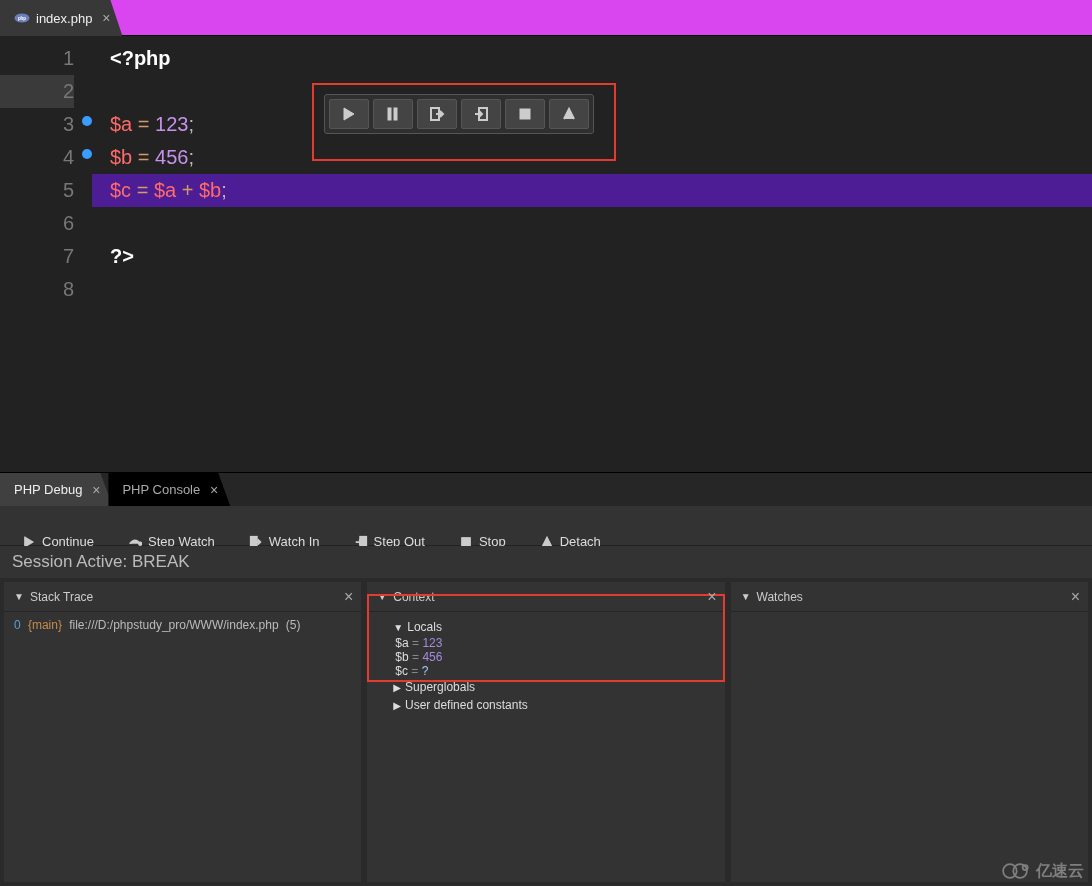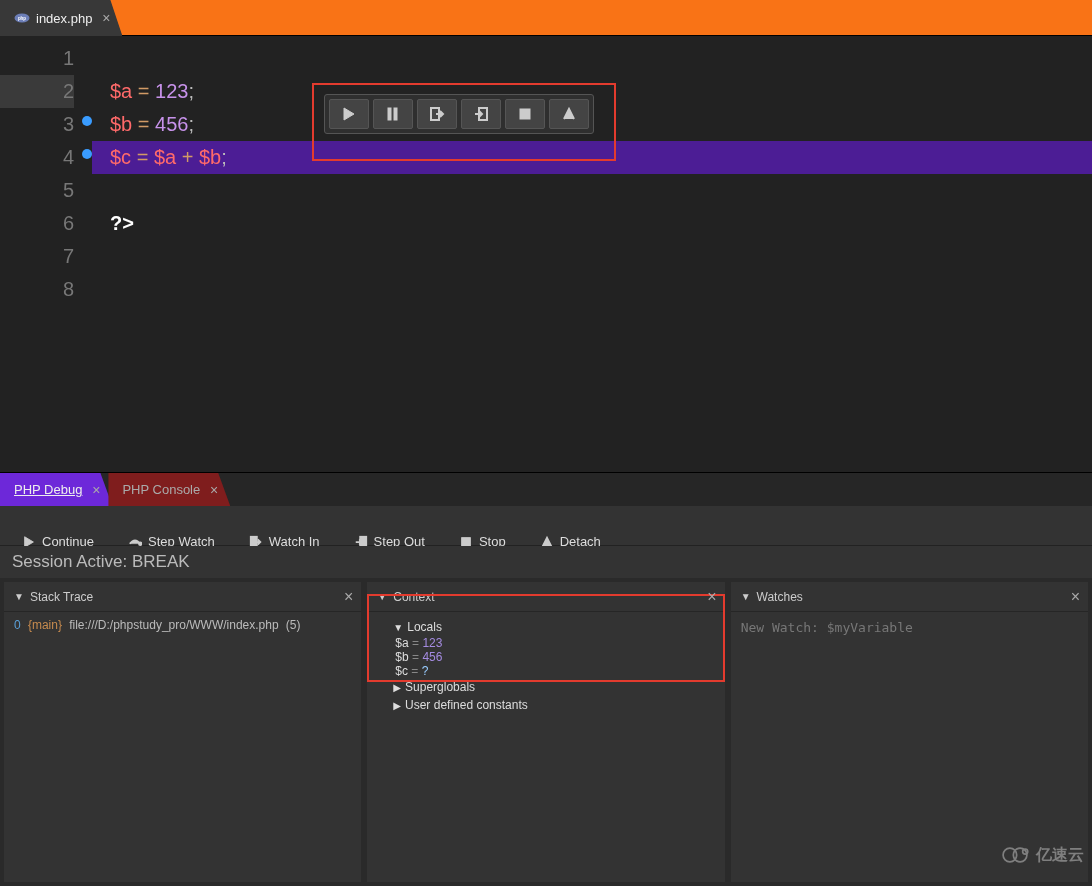--- a/index.html
+++ b/index.html
@@ -1,19 +1,19 @@
 <!DOCTYPE html>
 <html><head>
 <meta charset="utf-8">
 <style>
 * { margin:0; padding:0; box-sizing:border-box; font-family:"Segoe UI",Arial,sans-serif; }
 body { background:#1e1e1e; color:#ccc; width:1092px; height:886px; overflow:hidden; position:relative; }
 
 
-.etabs { height:36px; background:#f97316; display:flex; border-bottom:1px solid #000; }
+.etabs { height:36px; background:#d946ef; display:flex; border-bottom:1px solid #000; }
 .etab { height:36px; padding:0 30px 0 14px; background:#2b2b2b; color:#ccc; font-size:13px; display:flex; align-items:center; gap:6px; position:relative; clip-path:polygon(0 0,calc(100% - 12px) 0,100% 100%,0 100%); margin-right:-4px; }
 .etab.active { background:#383838; color:#eee; }
 .etab .close { position:absolute; right:12px; top:10px; font-size:14px; color:#aaa; cursor:pointer; }
 .php-ico { width:16px; height:16px; display:inline-flex; align-items:center; justify-content:center; }
 .php-ico svg { width:16px; height:12px; }
 
 
 .editor { height:436px; background:#222; display:flex; font-family:Consolas,monospace; font-size:20px; line-height:33px; position:relative; }
 .gutter { width:92px; text-align:right; color:#777; padding-right:18px; background:#222; padding-top:6px; position:relative; }
 .gutter .ln { height:33px; }
@@ -31,22 +31,22 @@
 
 
 .float-hl { position:absolute; left:220px; top:47px; width:304px; height:78px; border:2px solid #e33b2e; z-index:3; pointer-events:none; }
 .float-tb { position:absolute; left:232px; top:58px; display:flex; gap:4px; background:#2f2f2f; border:1px solid #555; padding:4px; border-radius:3px; z-index:5; }
 .fbtn { width:40px; height:30px; background:#444; border:1px solid #555; display:flex; align-items:center; justify-content:center; cursor:pointer; border-radius:2px; }
 .fbtn svg { width:16px; height:16px; fill:#ccc; stroke:#ccc; }
 
 
 .bottom { height:414px; background:#333; display:flex; flex-direction:column; }
 .btabs { height:34px; display:flex; background:#262626; border-top:1px solid #000; }
-.btab { padding:0 30px 0 14px; display:flex; align-items:center; font-size:13px; background:#7f1d1d; color:#aaa; position:relative; clip-path:polygon(0 0,calc(100% - 12px) 0,100% 100%,0 100%); margin-right:-4px; }
-.btab.active { background:#6d28d9; color:#eee;text-decoration:underline; }
+.btab { padding:0 30px 0 14px; display:flex; align-items:center; font-size:13px; background:#000000; color:#aaa; position:relative; clip-path:polygon(0 0,calc(100% - 12px) 0,100% 100%,0 100%); margin-right:-4px; }
+.btab.active { background:#404040; color:#eee; }
 .btab .close { position:absolute; right:12px; top:9px; font-size:14px; color:#aaa; cursor:pointer; }
 
 .dbgbar { height:40px; background:#333; display:flex; align-items:center; padding-left:12px; gap:14px; border-bottom:1px solid #222; }
 .dbtn { display:flex; align-items:flex-end; gap:6px; font-size:13px; color:#ddd; cursor:pointer; padding:6px 10px;margin-top:32px; }
 .dbtn svg { width:14px; height:14px; fill:#ccc; stroke:#ccc; }
 .status { padding:6px 12px; font-size:17px; color:#bbb; background:#333; }
 
 .panels { flex:1; display:flex; gap:6px; background:#2a2a2a; padding:4px; }
 .panel { background:#333; display:flex; flex-direction:column; position:relative; }
 .p1{flex:1} .p2{flex:1;position:relative} .p3{flex:1}
@@ -55,21 +55,21 @@
 .phead .px { position:absolute; right:8px; font-size:16px; color:#aaa; cursor:pointer; }
 .pbody { padding:6px 10px; font-size:12px; color:#bbb; font-family:Consolas,monospace; }
 .trace .idx{color:#5aa0d8} .trace .main{color:#c78b4e}
 .ctx-hl { position:absolute; left:0; top:12px; width:100%; height:88px; border:2px solid #e33b2e; pointer-events:none; }
 .ctx .sec { font-size:12px; color:#ddd; padding:2px 0; cursor:pointer;margin-left:16px; }
 .ctx .sec .arw { font-size:10px; margin-right:4px; }
 .ctx .varln { padding-left:18px; font-size:12px; }
 .ctx .vn{color:#ddd} .ctx .eq{color:#888} .ctx .vv{color:#a48be0} .ctx .vq{color:#9cf}
 .watch-in { padding:8px 10px; font-size:13px; color:#777; font-family:Consolas,monospace; }
 
-.watermark { position:absolute; right:8px; bottom:20px; display:flex; align-items:center; gap:4px; color:#888; font-size:16px; font-weight:bold; opacity:.9; }
+.watermark { position:absolute; right:8px; bottom:4px; display:flex; align-items:center; gap:4px; color:#888; font-size:16px; font-weight:bold; opacity:.9; }
 .watermark svg{width:34px;height:22px;stroke:#888;fill:none;stroke-width:2}
 </style>
 </head>
 <body>
 
 <div class="etabs">
   <div class="etab active">
     <span class="php-ico">
       <svg viewBox="0 0 32 20">
           <ellipse cx="16" cy="10" rx="15" ry="9" fill="#6c7eb7"></ellipse>
@@ -90,20 +90,21 @@
     <div class="ln">5</div>
     <div class="ln">6</div>
     <div class="ln">7</div>
     <div class="ln">8</div>
     <div class="bpcol">
       <div class="bp" style="top:74px"></div>
       <div class="bp" style="top:107px"></div>
     </div>
   </div>
   <div class="code">
+    <div class="cline"><span class="kw">&lt;?php</span></div>
     <div class="cline"></div>
     <div class="cline"><span class="var">$a</span><span class="op"> = </span><span class="num">123</span><span class="pct">;</span></div>
     <div class="cline"><span class="var">$b</span><span class="op"> = </span><span class="num">456</span><span class="pct">;</span></div>
     <div class="cline hl"><span class="var">$c</span><span class="op"> = </span><span class="var">$a</span><span class="op"> + </span><span class="var">$b</span><span class="pct">;</span></div>
     <div class="cline"></div>
     <div class="cline"><span class="kw">?&gt;</span></div>
     <div class="cline"></div>
 
     <div class="float-hl"></div>
     <div class="float-tb">
@@ -235,21 +236,20 @@
         <div class="sec"><span class="arw">▶</span><span>User defined constants</span></div>
       </div>
     </div>
 
     <div class="panel p3">
       <div class="phead">
         <span class="arrow">▼</span>
         <span>Watches</span>
         <span class="px">×</span>
       </div>
-      <div class="watch-in">New Watch: $myVariable</div>
     </div>
   </div>
 </div>
 
 <div class="watermark">
   <svg viewBox="0 0 40 24">
       <circle cx="14" cy="12" r="8"></circle>
       <circle cx="26" cy="12" r="8"></circle>
       <circle cx="32" cy="8" r="3"></circle>
     </svg>

